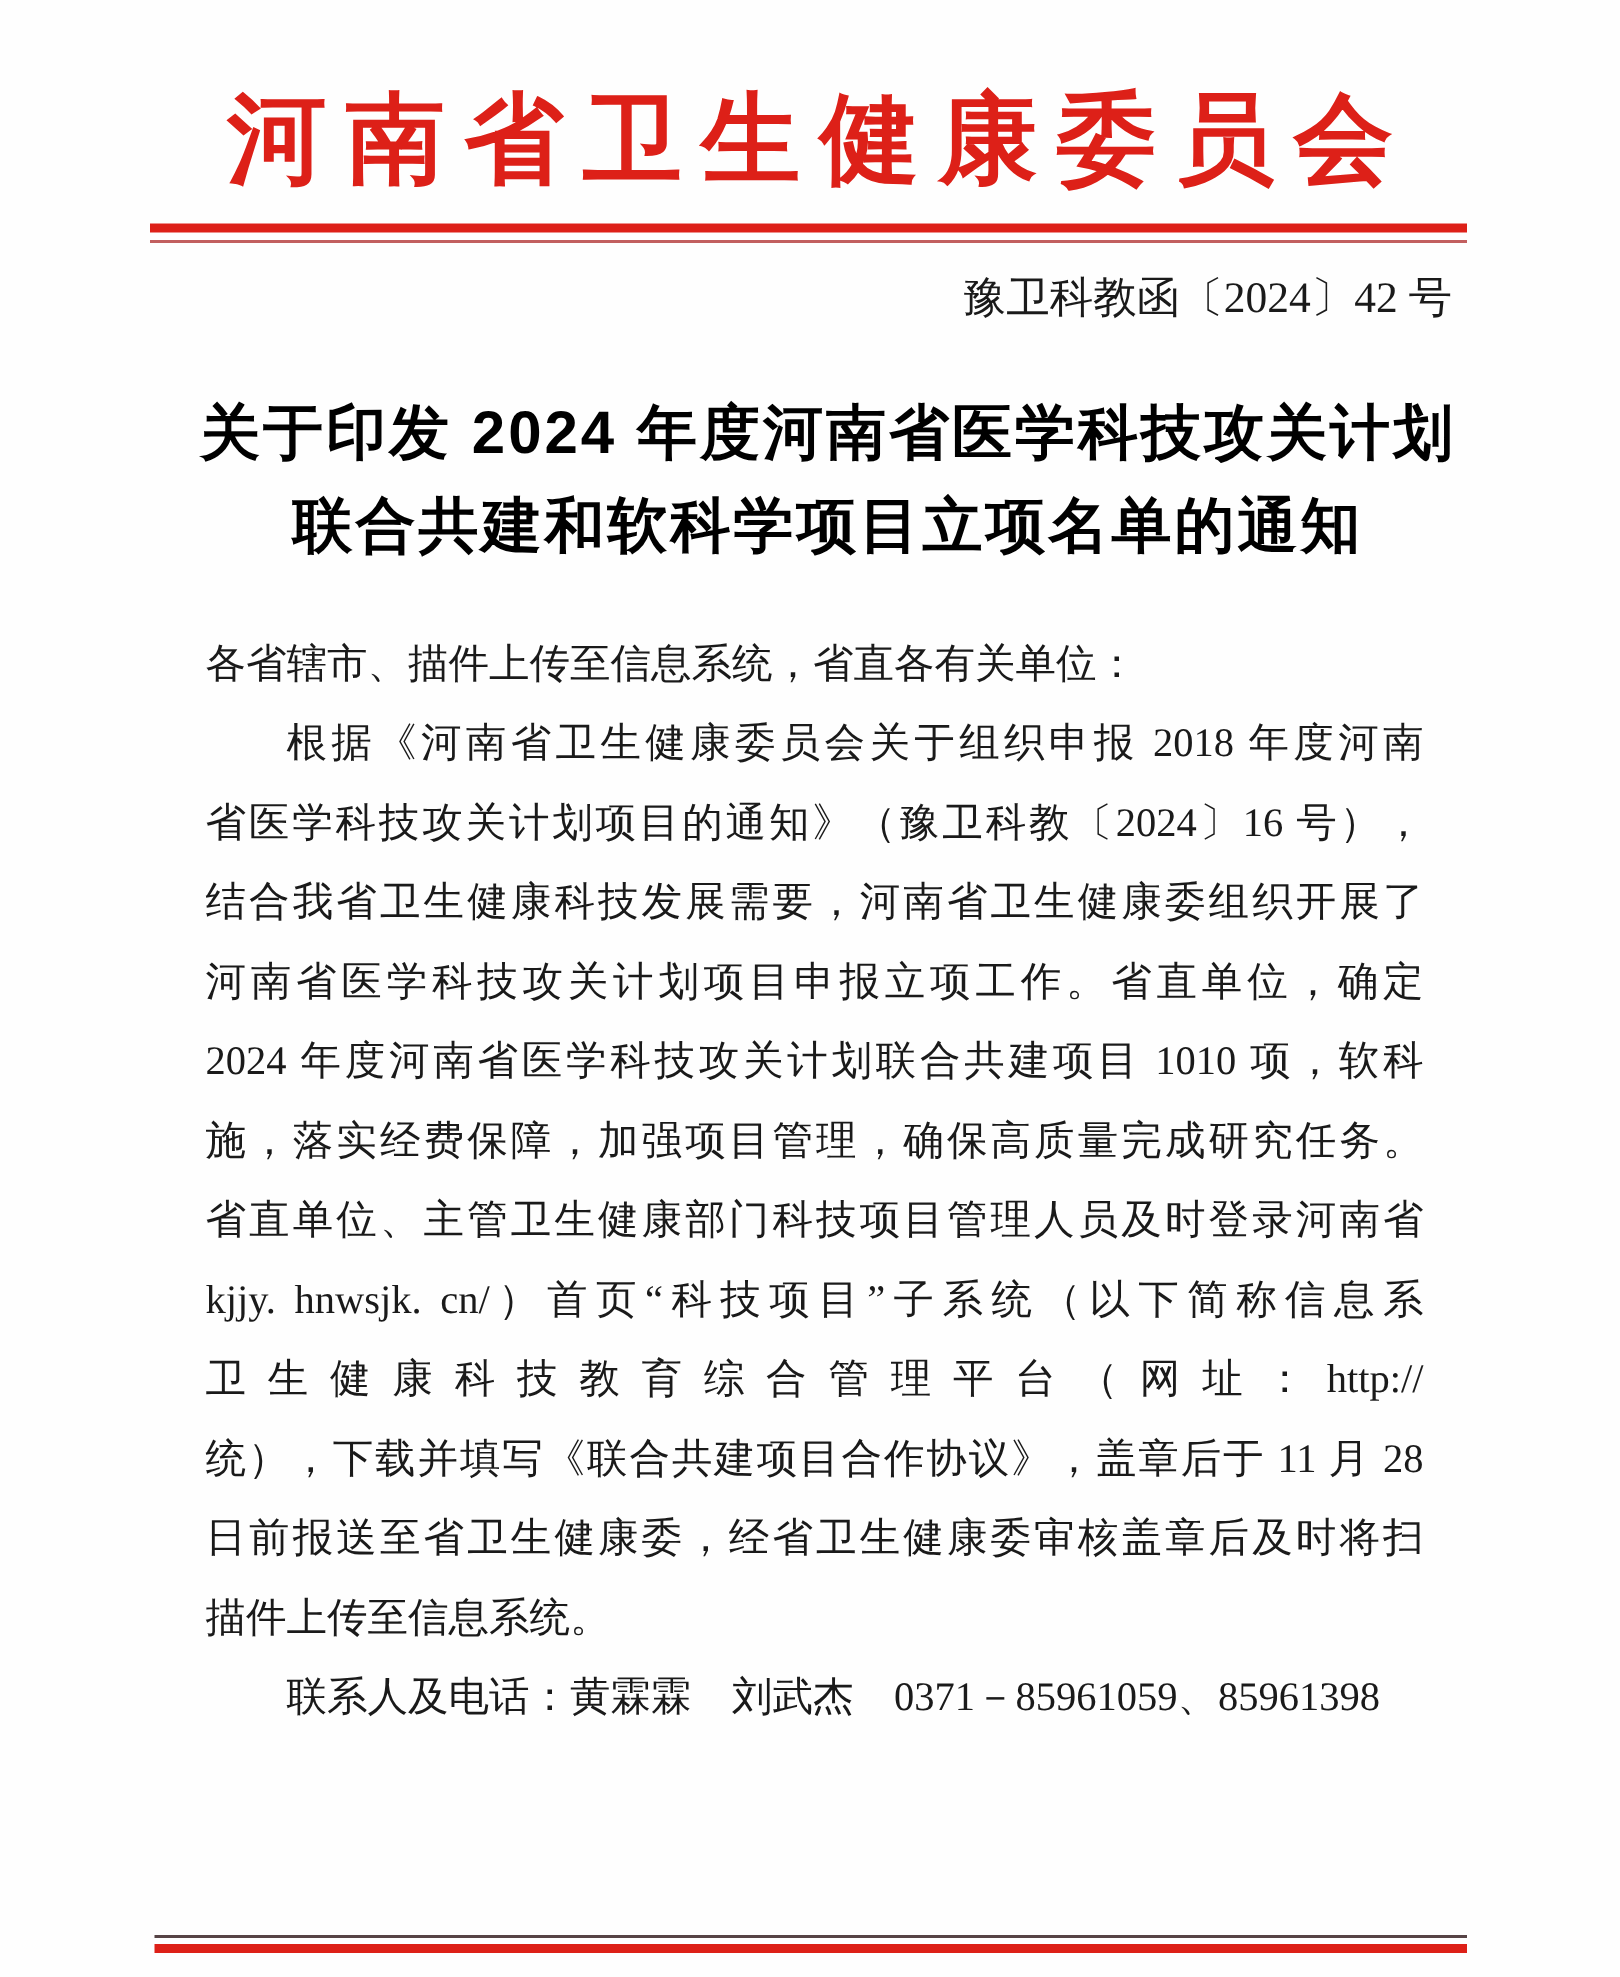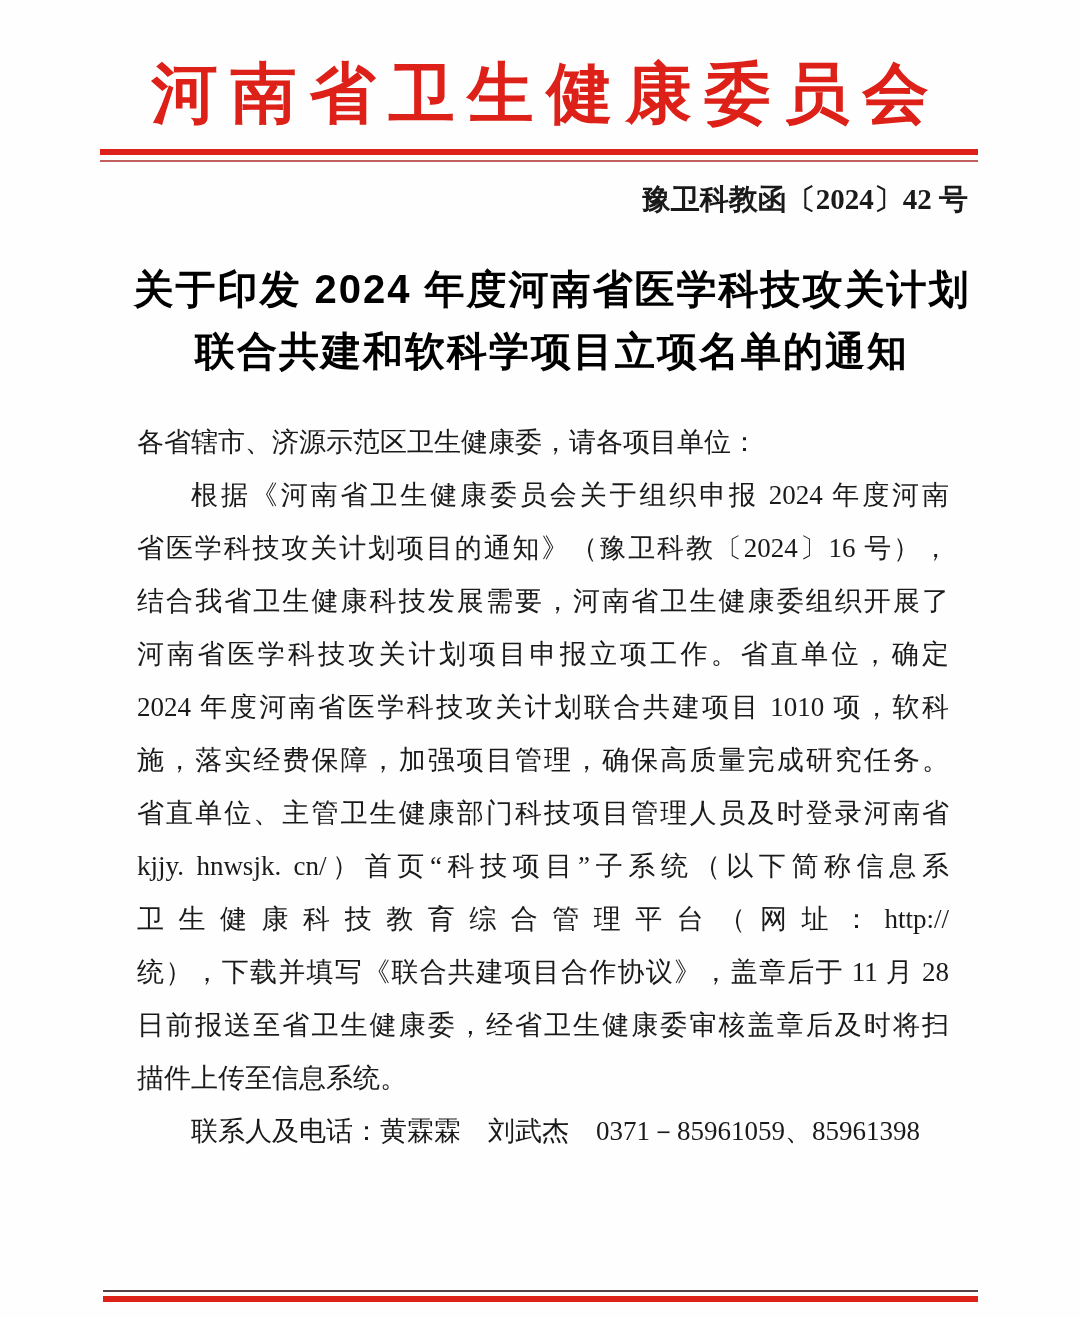--- a/index.html
+++ b/index.html
@@ -33,21 +33,20 @@
   }
   .rule{position:absolute;left:100px;width:878px;}
   .rule-thick-top{top:149px;height:6px;background:var(--accent-red);}
   .rule-thin-top{top:160px;height:2px;background:var(--header-rule-thin);}
   .doc-number{
     position:absolute;
     top:182px;right:112px;
     font-size:29px;
     line-height:34px;
     font-family:"Liberation Serif", serif;
-    font-weight:bold;
   }
   .notice-title{
     position:absolute;
     top:258px;left:12px;width:100%;
     text-align:center;
     font-weight:bold;
     font-size:40px;
     line-height:62px;
     letter-spacing:2px;
     font-family:"Liberation Sans", sans-serif;
@@ -84,22 +83,22 @@
   <div class="rule rule-thin-top"></div>
 
   <div class="doc-number">豫卫科教函〔2024〕42 号</div>
 
   <div class="notice-title">
     <div>关于印发 2024 年度河南省医学科技攻关计划</div>
     <div>联合共建和软科学项目立项名单的通知</div>
   </div>
 
   <div class="notice-body">
-      <div class="body-line">各省辖市、济源示范区卫生健康委，请各项目单位：</div>
-      <div class="body-line stretch indent">根据《河南省卫生健康委员会关于组织申报 2024 年度河南</div>
+      <div class="body-line">各省辖市、描件上传至信息系统，省直各有关单位：</div>
+      <div class="body-line stretch indent">根据《河南省卫生健康委员会关于组织申报 2018 年度河南</div>
       <div class="body-line stretch">省医学科技攻关计划项目的通知》（豫卫科教〔2024〕16 号），</div>
       <div class="body-line stretch">结合我省卫生健康科技发展需要，河南省卫生健康委组织开展了</div>
       <div class="body-line stretch">河南省医学科技攻关计划项目申报立项工作。省直单位，确定</div>
       <div class="body-line stretch">2024 年度河南省医学科技攻关计划联合共建项目 1010 项，软科</div>
       <div class="body-line stretch">施，落实经费保障，加强项目管理，确保高质量完成研究任务。</div>
       <div class="body-line stretch">省直单位、主管卫生健康部门科技项目管理人员及时登录河南省</div>
       <div class="body-line stretch">kjjy. hnwsjk. cn/）首页“科技项目”子系统（以下简称信息系</div>
       <div class="body-line stretch">卫生健康科技教育综合管理平台（网址：http://</div>
       <div class="body-line stretch">统），下载并填写《联合共建项目合作协议》，盖章后于 11 月 28</div>
       <div class="body-line stretch">日前报送至省卫生健康委，经省卫生健康委审核盖章后及时将扫</div>

